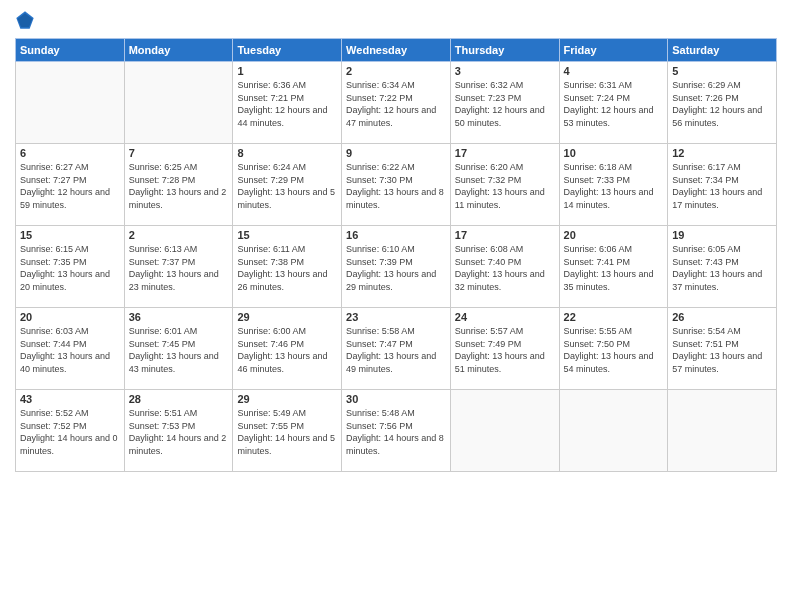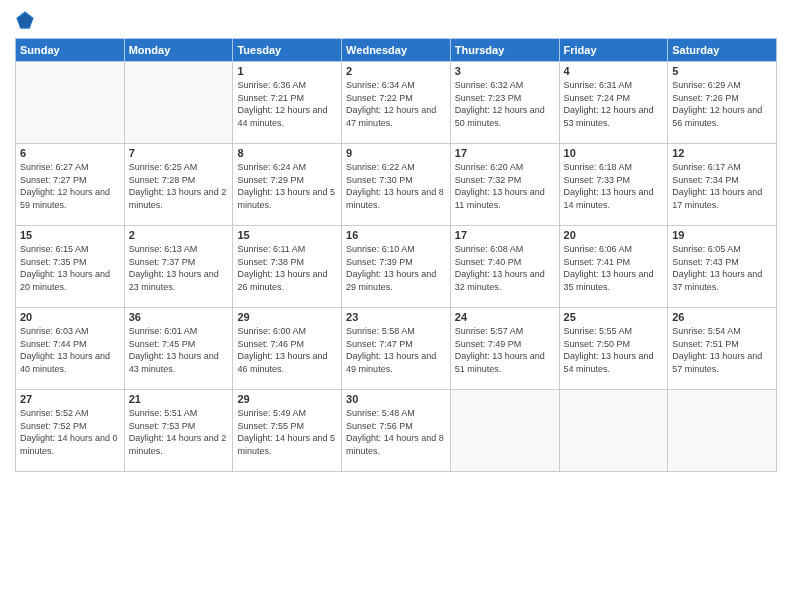--- a/index.html
+++ b/index.html
@@ -225,35 +225,35 @@
           </td>
           <td>
             <span class="day-number">23</span>
             <div class="cell-text">Sunrise: 5:58 AM<br>Sunset: 7:47 PM<br>Daylight: 13 hours and 49 minutes.</div>
           </td>
           <td>
             <span class="day-number">24</span>
             <div class="cell-text">Sunrise: 5:57 AM<br>Sunset: 7:49 PM<br>Daylight: 13 hours and 51 minutes.</div>
           </td>
           <td>
-            <span class="day-number">25</span>
+            <span class="day-number">22</span>
             <div class="cell-text">Sunrise: 5:55 AM<br>Sunset: 7:50 PM<br>Daylight: 13 hours and 54 minutes.</div>
           </td>
           <td>
             <span class="day-number">26</span>
             <div class="cell-text">Sunrise: 5:54 AM<br>Sunset: 7:51 PM<br>Daylight: 13 hours and 57 minutes.</div>
           </td>
         </tr>
         <tr>
           <td>
-            <span class="day-number">27</span>
+            <span class="day-number">43</span>
             <div class="cell-text">Sunrise: 5:52 AM<br>Sunset: 7:52 PM<br>Daylight: 14 hours and 0 minutes.</div>
           </td>
           <td>
-            <span class="day-number">21</span>
+            <span class="day-number">28</span>
             <div class="cell-text">Sunrise: 5:51 AM<br>Sunset: 7:53 PM<br>Daylight: 14 hours and 2 minutes.</div>
           </td>
           <td>
             <span class="day-number">29</span>
             <div class="cell-text">Sunrise: 5:49 AM<br>Sunset: 7:55 PM<br>Daylight: 14 hours and 5 minutes.</div>
           </td>
           <td>
             <span class="day-number">30</span>
             <div class="cell-text">Sunrise: 5:48 AM<br>Sunset: 7:56 PM<br>Daylight: 14 hours and 8 minutes.</div>
           </td>

